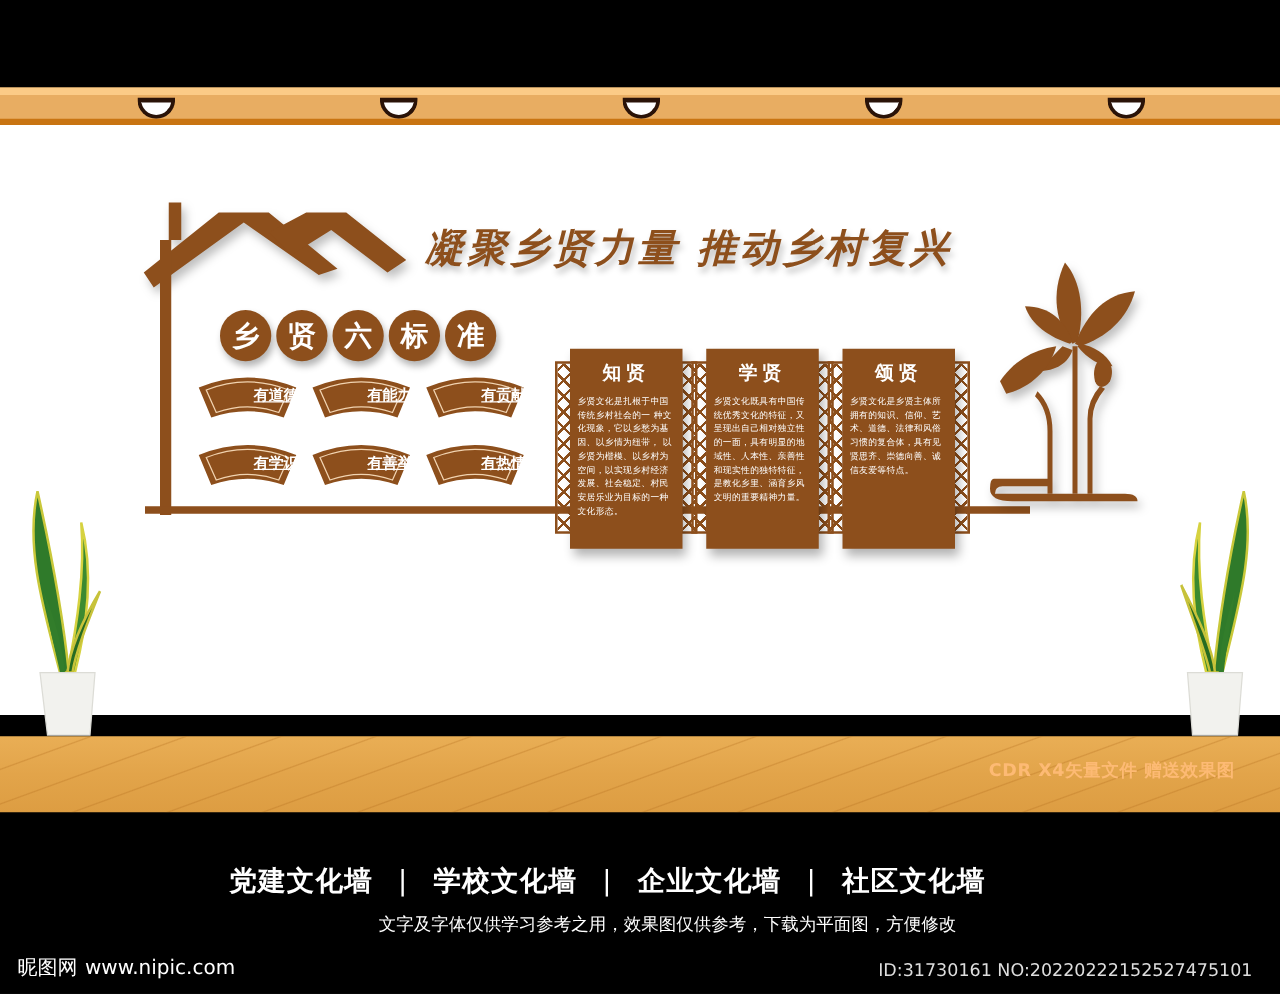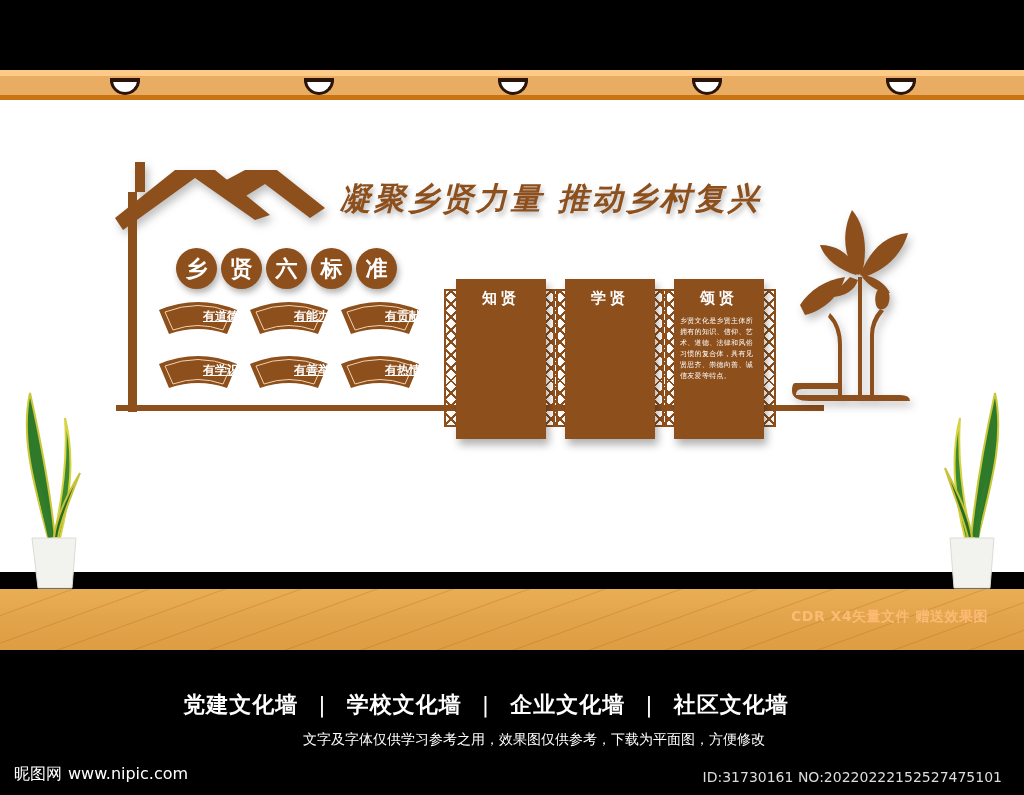--- a/index.html
+++ b/index.html
@@ -140,27 +140,29 @@
       <path d="M8 14 Q41 1 74 14 L66 32 Q41 23 16 32 Z" fill="none" stroke="#f1d3b0" stroke-width="1"></path>
     </svg>
   <div class="lbl">有热情</div>
 </div>
 
 <div class="panel" style="left:456px">
   <div class="lattice l"></div>
   <div class="lattice r"></div>
   <div class="body">
     <div class="ph">知贤</div>
+    <div class="pt">乡贤文化是扎根于中国传统乡村社会的一 种文化现象，它以乡愁为基因、以乡情为纽带， 以乡贤为楷模、以乡村为空间，以实现乡村经济发展、社会稳定、村民安居乐业为目标的一种文化形态。</div>
   </div>
 </div>
 <div class="panel" style="left:565px">
   <div class="lattice l"></div>
   <div class="lattice r"></div>
   <div class="body">
     <div class="ph">学贤</div>
+    <div class="pt">乡贤文化既具有中国传统优秀文化的特征，又呈现出自己相对独立性的一面，具有明显的地域性、人本性、亲善性和现实性的独特特征，是教化乡里、涵育乡风文明的重要精神力量。</div>
   </div>
 </div>
 <div class="panel" style="left:674px">
   <div class="lattice l"></div>
   <div class="lattice r"></div>
   <div class="body">
     <div class="ph">颂贤</div>
     <div class="pt">乡贤文化是乡贤主体所拥有的知识、信仰、艺术、道德、法律和风俗习惯的复合体，具有见贤思齐、崇德向善、诚信友爱等特点。</div>
   </div>
 </div>

